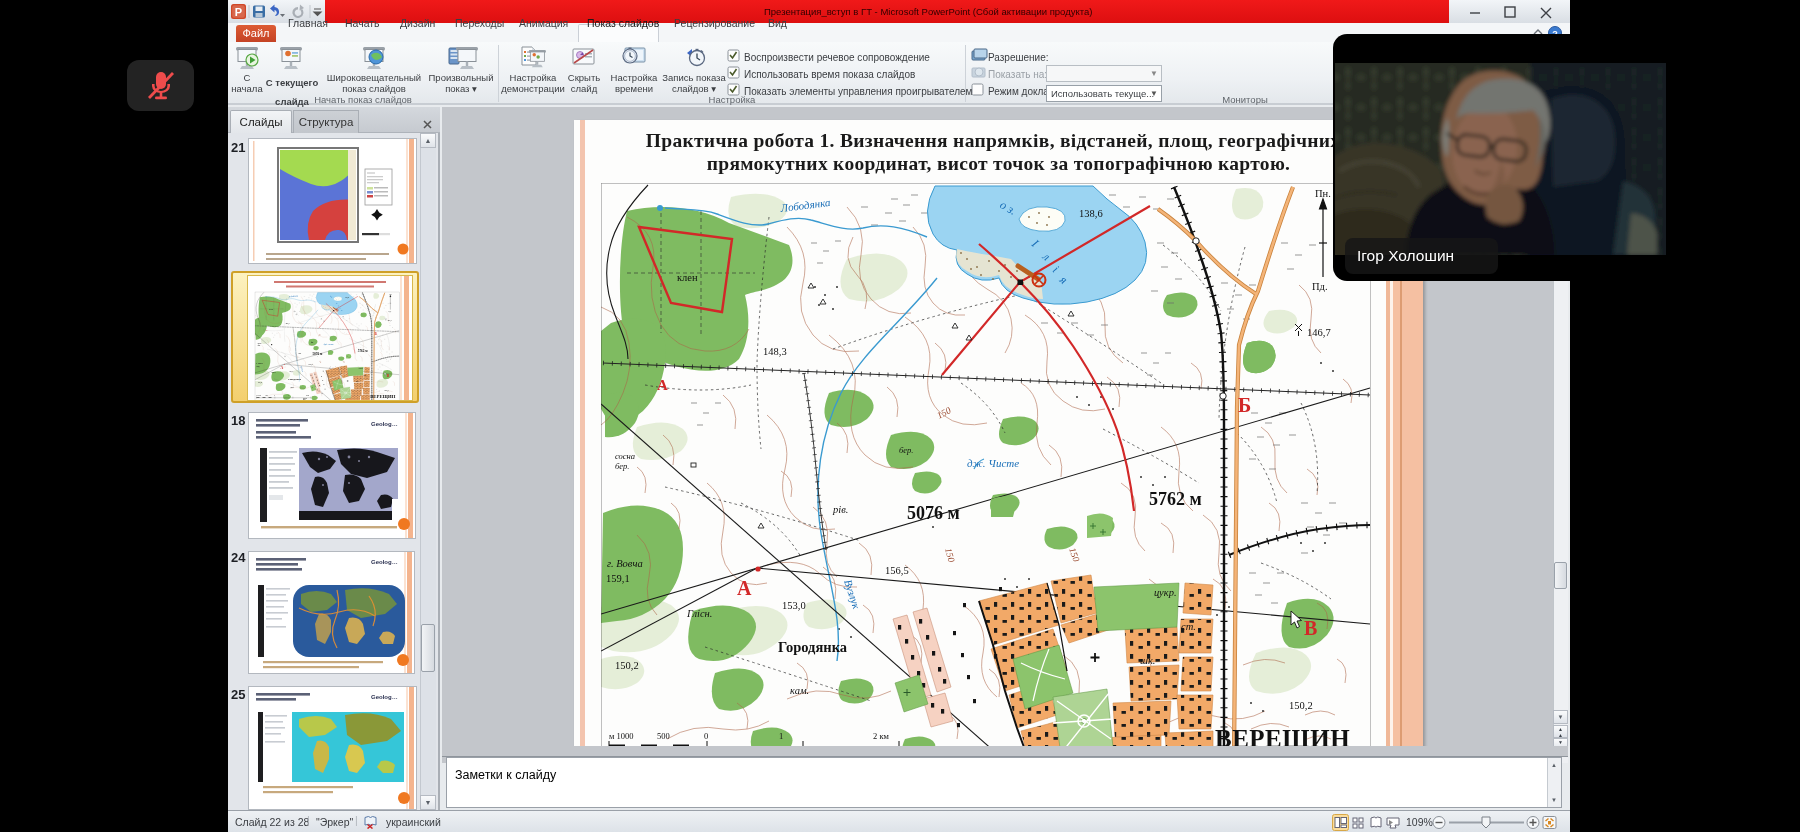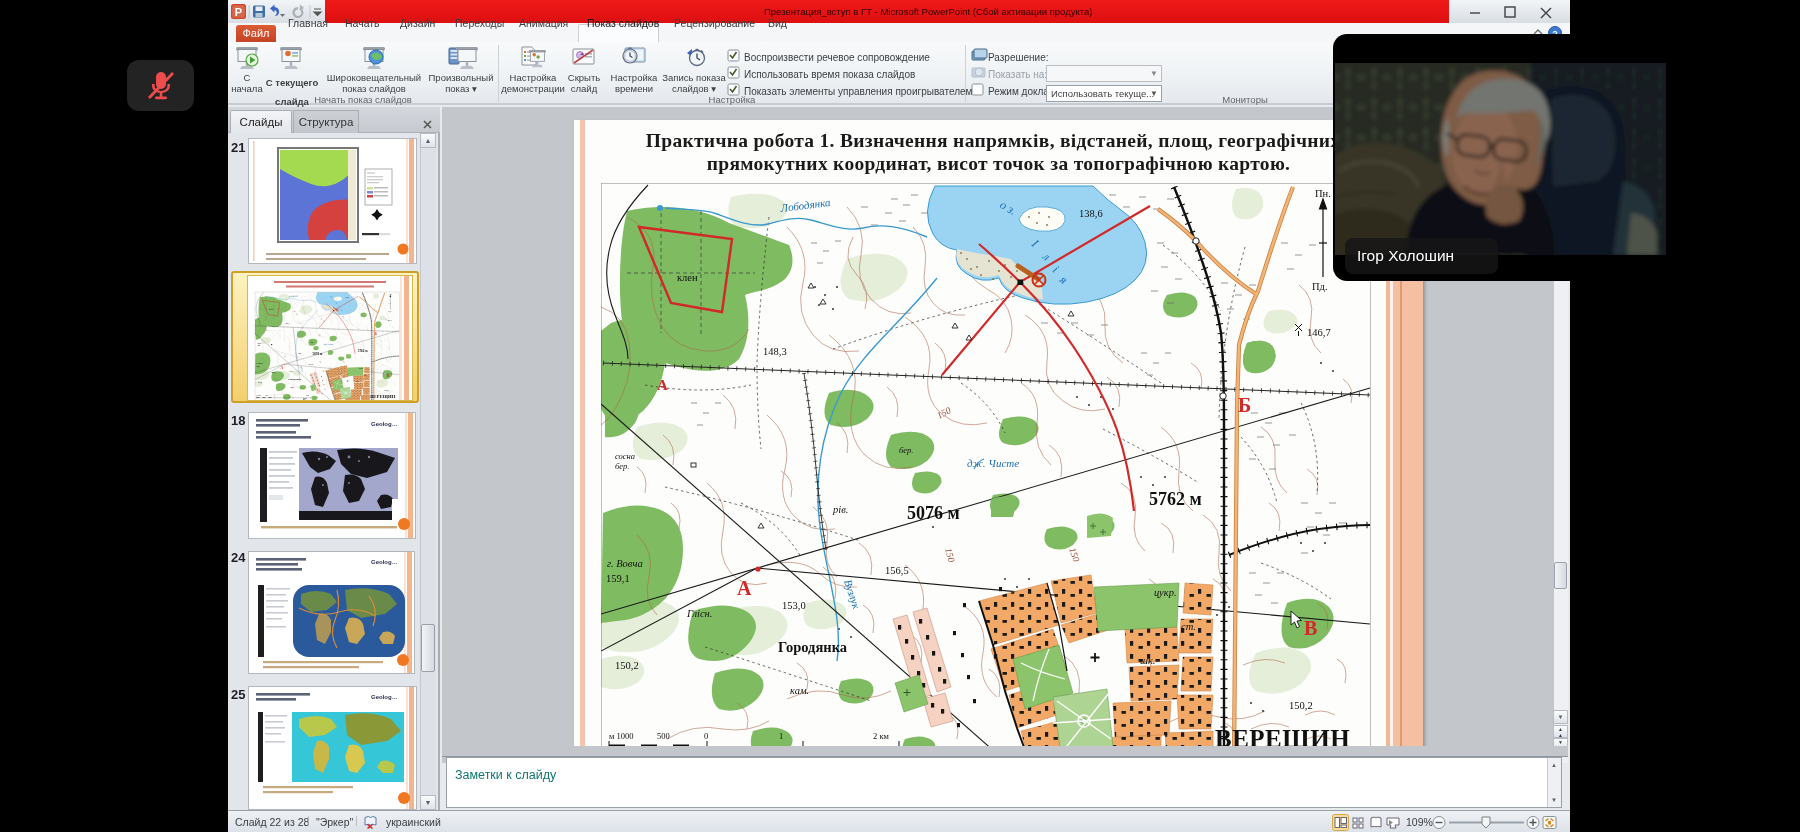--- a/index.html
+++ b/index.html
@@ -826,21 +826,21 @@
 
     <div class="abs" style="left:1325px;top:107px;width:15px;height:656px;background:#eef0f3;border-left:1px solid #c0c5ca;"></div>
     <div class="abs" style="left:1325px;top:107px;width:15px;height:14px;background:linear-gradient(#fafbfc,#dfe3e9);border:1px solid #b5bac2;font-size:6px;color:#5a6068;text-align:center;line-height:12px;">▲</div>
     <div class="abs" style="left:1326px;top:562px;width:13px;height:27px;background:linear-gradient(90deg,#f2f4f6,#d6dae0);border:1px solid #9aa1aa;border-radius:2px;"></div>
     <div class="abs" style="left:1325px;top:710px;width:15px;height:14px;background:linear-gradient(#fafbfc,#dfe3e9);border:1px solid #b5bac2;font-size:6px;color:#5a6068;text-align:center;line-height:12px;">▼</div>
     <div class="abs" style="left:1325px;top:725px;width:15px;height:13px;background:linear-gradient(#fafbfc,#dfe3e9);border:1px solid #b5bac2;font-size:5px;color:#3a4048;text-align:center;line-height:6px;">▲<br>▲</div>
     <div class="abs" style="left:1325px;top:738px;width:15px;height:13px;background:linear-gradient(#fafbfc,#dfe3e9);border:1px solid #b5bac2;font-size:5px;color:#3a4048;text-align:center;line-height:6px;">▼<br>▼</div>
 
     <div class="abs" style="left:214px;top:746px;width:1126px;height:11px;background:#c3c6cb;border-bottom:1px solid #8f959c;"></div>
     <div class="abs" style="left:218px;top:757px;width:1116px;height:51px;background:#fff;border:1px solid #9aa0a8;"></div>
-    <div class="abs" style="left:227px;top:768px;font-size:12.5px;color:#0f766e;">Заметки к слайду</div>
+    <div class="abs" style="left:227px;top:768px;font-size:12.5px;color:#000000;">Заметки к слайду</div>
     <div class="abs" style="left:1319px;top:758px;width:14px;height:49px;background:#eef0f3;border-left:1px solid #c5cad0;"></div>
     <div class="abs" style="left:1319px;top:759px;width:14px;height:12px;font-size:6px;color:#5a6068;text-align:center;line-height:12px;">▲</div>
     <div class="abs" style="left:1319px;top:794px;width:14px;height:12px;font-size:6px;color:#5a6068;text-align:center;line-height:12px;">▼</div>
 
     <div class="abs" style="left:0;top:810px;width:1342px;height:22px;background:linear-gradient(#eef1f4,#dde2e8);border-top:1px solid #9aa0a8;font-size:10.5px;color:#3a3d42;">
       <span class="abs" style="left:7px;top:5px;">Слайд 22 из 28</span>
       <span class="abs" style="left:79px;top:3px;color:#b0b5bb;">|</span>
       <span class="abs" style="left:88px;top:5px;">"Эркер"</span>
       <span class="abs" style="left:127px;top:3px;color:#b0b5bb;">|</span>
       <svg class="abs" style="left:135px;top:4px" width="15" height="14" viewBox="0 0 15 14">

